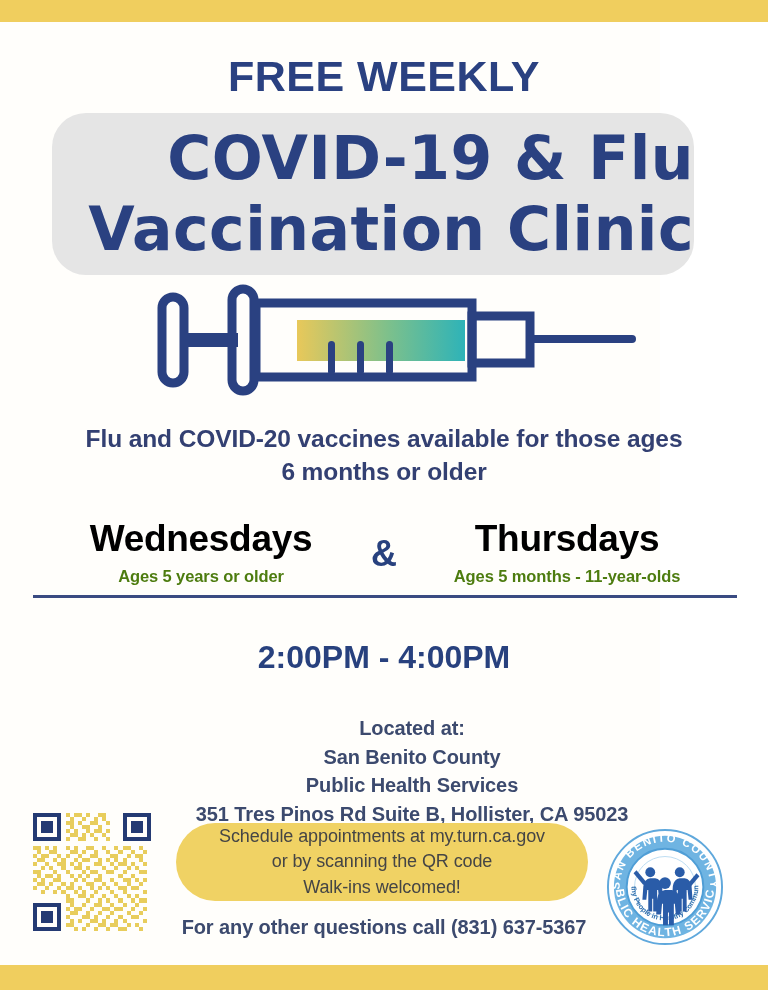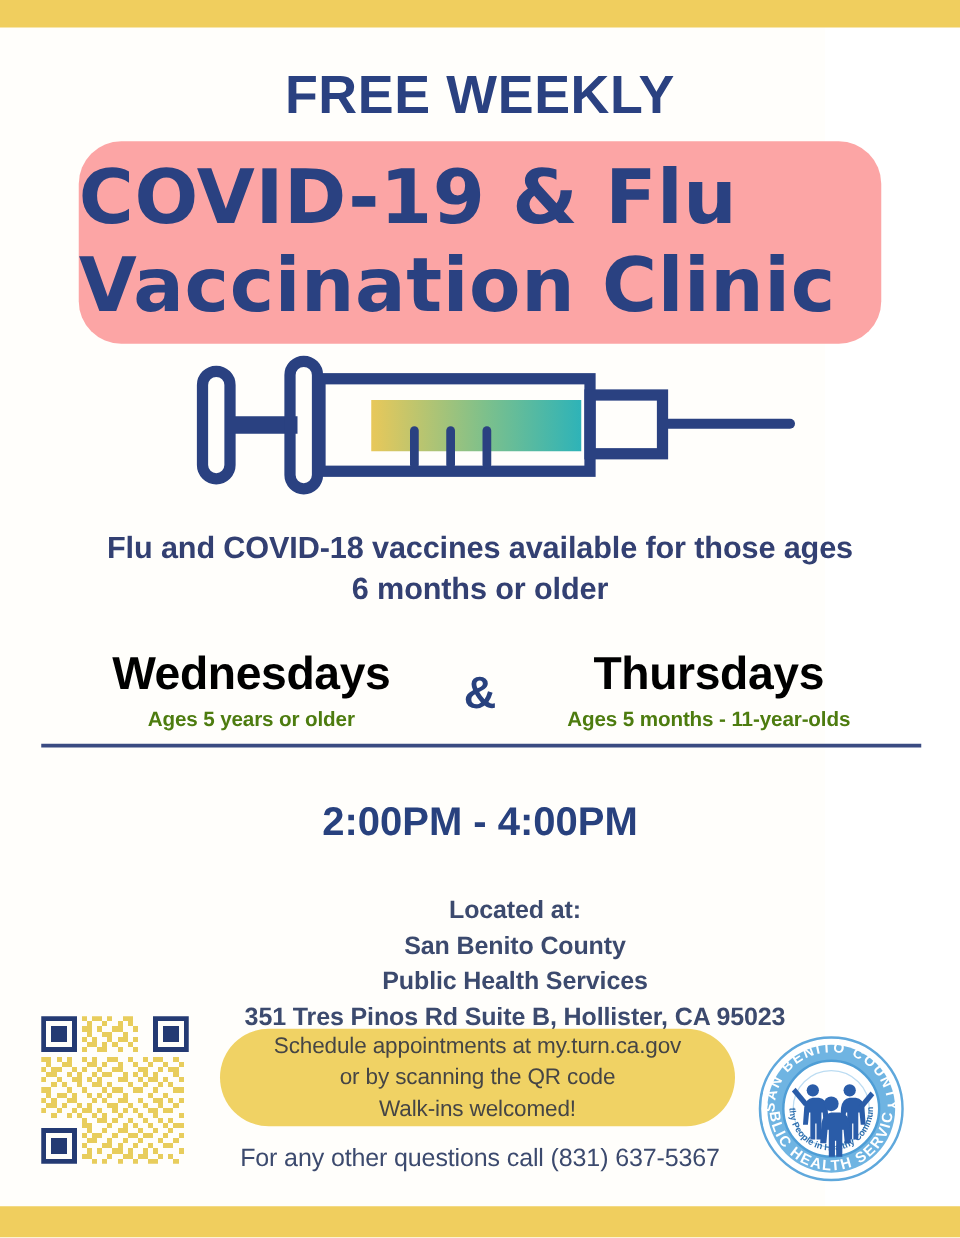--- a/index.html
+++ b/index.html
@@ -42,29 +42,29 @@
     font-size: 43px;
     font-weight: bold;
     letter-spacing: 0.5px;
     color: #2a4181;
     font-family: "Liberation Sans", sans-serif;
   }
 
   .title-box {
     position: absolute;
     top: 113px;
-    left: 63px;
+    left: 52px;
     width: 642px;
     height: 162px;
-    background: #fca5a5;
+    background: #e5e5e5;
     border-radius: 34px;
     box-sizing: border-box;
     display: flex;
     flex-direction: column;
-    align-items: flex-start;
+    align-items: flex-end;
     justify-content: center;
   }
   .title-line {
     color: #2a4181;
     font-family: "DejaVu Sans", sans-serif;
     font-weight: bold;
     font-size: 60px;
     line-height: 1.18;
     letter-spacing: 0.5px;
     white-space: nowrap;
@@ -190,21 +190,21 @@
   }
 
   .phone {
     position: absolute;
     top: 916px;
     left: 0;
     width: 768px;
     text-align: center;
     color: #3c4a6e;
     font-size: 20px;
-    font-weight: normal;
+    font-weight: bold;
     letter-spacing: -0.1px;
   }
 
   
   .qr {
     position: absolute;
     top: 813px;
     left: 33px;
     width: 118px;
     height: 118px;
@@ -257,21 +257,21 @@
       <rect x="205" y="58" width="7" height="34" rx="3.5" fill="#2a4181"></rect>
       <rect x="234" y="58" width="7" height="34" rx="3.5" fill="#2a4181"></rect>
 
       <rect x="320" y="33" width="58" height="47" fill="none" stroke="#2a4181" stroke-width="9"></rect>
 
       <rect x="374" y="52" width="110" height="8" rx="4" fill="#2a4181"></rect>
     </svg>
   </div>
 
   <div class="intro">
-    <div>Flu and COVID-18 vaccines available for those ages</div>
+    <div>Flu and COVID-20 vaccines available for those ages</div>
     <div>6 months or older</div>
   </div>
 
   <div class="days">
     <div class="day-col">
       <div class="day-name">Wednesdays</div>
       <div class="day-sub">Ages 5 years or older</div>
     </div>
     <div class="amp">&amp;</div>
     <div class="day-col">

